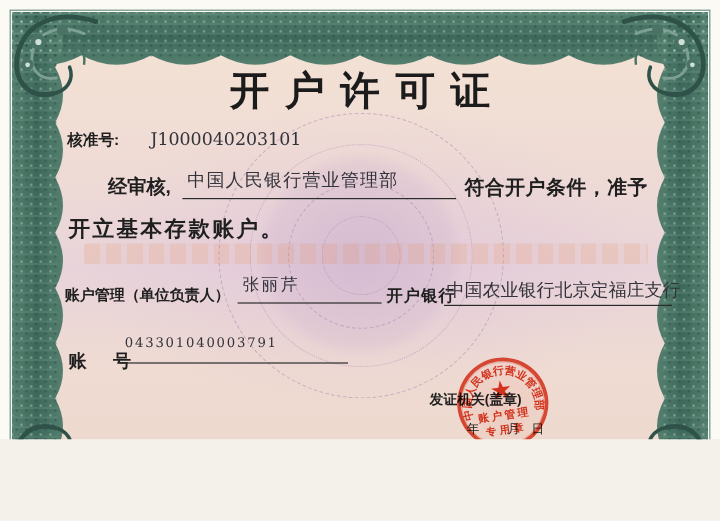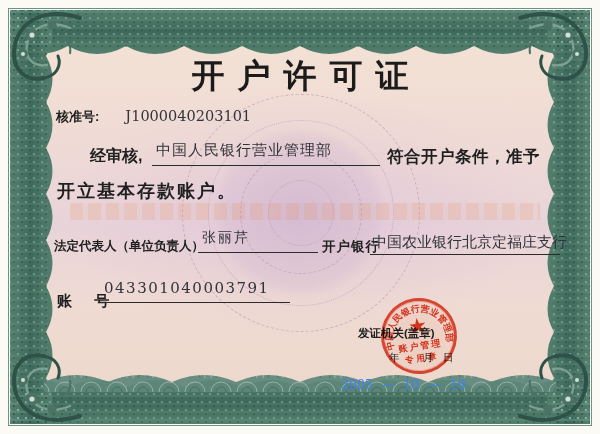--- a/index.html
+++ b/index.html
@@ -7,21 +7,21 @@
     --seal_red:#e23b22; --serial_red:#f4503c; --ink:#1f1f1f; --fill_ink:#33333b;
     --bg_peach:#f2ddd0; --bg_rose:#eed9d6; --bg_lavender:#e2cddc; --rosette:#c9aecb;
     --wave_teal:#57repeat;
   }
   html,body{margin:0;padding:0;}
   body{
     width:600px;height:434px;background:#f3f1ea;
     font-family:"Liberation Sans","DejaVu Sans",sans-serif;
     color:var(--ink);
   }
-  .cert{position:relative;width:600px;height:434px;background:#fbfaf5;overflow:hidden;}
+  .cert{position:relative;width:600px;height:366px;background:#fbfaf5;overflow:hidden;}
   
   .inner{
     position:absolute;left:44px;top:44px;width:512px;height:346px;
     background:
       radial-gradient(circle 120px at 256px 168px, rgba(201,174,203,0.50), rgba(201,174,203,0.22) 62%, rgba(201,174,203,0) 72%),
       radial-gradient(ellipse 300px 160px at 256px 170px, rgba(214,185,215,0.40), rgba(214,185,215,0) 78%),
       linear-gradient(180deg,#f3e1d4 0%,#efdbd5 28%,#e8d3da 52%,#efdbd2 76%,#ecd8cc 100%);
   }
   .ring{position:absolute;border:1px dashed rgba(171,136,178,0.50);border-radius:50%;}
   .ring.r1{left:138px;top:50px;width:236px;height:236px;}
@@ -49,21 +49,21 @@
   .row-serial .red{color:var(--serial_red);}
   .reviewed{left:90px;top:146px;font-size:16px;font-weight:700;}
   .company{left:156px;top:141px;font-size:15px;letter-spacing:1px;}
   .condition{left:387px;top:146px;font-size:16.5px;font-weight:700;letter-spacing:0.5px;}
   .openline{left:57px;top:179px;font-size:18px;font-weight:700;letter-spacing:2px;}
   .legal-label{left:54px;top:238px;font-size:12.5px;font-weight:700;}
   .legal-name{left:202px;top:229px;font-size:14px;letter-spacing:2px;}
   .bank-label{left:322px;top:238px;font-size:13.5px;font-weight:700;letter-spacing:1px;}
   .bank-name{left:372px;top:233px;font-size:15px;}
   .acct-label{left:57px;top:292px;font-size:15px;font-weight:700;letter-spacing:9px;}
-  .acct-num{left:104px;top:279px;font-size:15px;letter-spacing:1.5px;}
+  .acct-num{left:104px;top:279px;font-size:11px;letter-spacing:1.5px;}
   .uline{position:absolute;border-bottom:1px solid #2b2b2b;height:0;}
   .ul-company{left:152px;top:165px;width:228px;}
   .ul-legal{left:198px;top:252px;width:120px;}
   .ul-bank{left:370px;top:254px;width:190px;}
   .ul-acct{left:100px;top:302px;width:190px;}
   .issuer-label{left:358px;top:326px;font-size:11.5px;font-weight:600;}
   .date-row{left:341px;top:337px;display:flex;gap:9px;font-size:12.5px;}
   .date-row span{font-family:"DejaVu Serif","Liberation Serif",serif;color:#3b82f6;margin-top:40px;}
   .u-year{left:389px;top:351px;font-size:10.5px;}
   .u-month{left:423px;top:351px;font-size:10.5px;}
@@ -182,21 +182,21 @@
     <span class="label">核准号:</span><span class="serif">J1000040203101</span>
   </div>
 
 
   <div class="abs reviewed">经审核,</div>
   <div class="abs company serif">中国人民银行营业管理部</div>
   <div class="uline ul-company"></div>
   <div class="abs condition">符合开户条件，准予</div>
   <div class="abs openline">开立基本存款账户。</div>
 
-  <div class="abs legal-label label">法定代表人（单位负责人）</div>
+  <div class="abs legal-label label">账户管理（单位负责人）</div>
   <div class="abs legal-name serif">张丽芹</div>
   <div class="uline ul-legal"></div>
 
   <div class="abs bank-label label">开户银行</div>
   <div class="abs bank-name serif">中国农业银行北京定福庄支行</div>
   <div class="uline ul-bank"></div>
 
   <div class="abs acct-label label">账  号</div>
   <div class="abs acct-num serif">043301040003791</div>
   <div class="uline ul-acct"></div>

